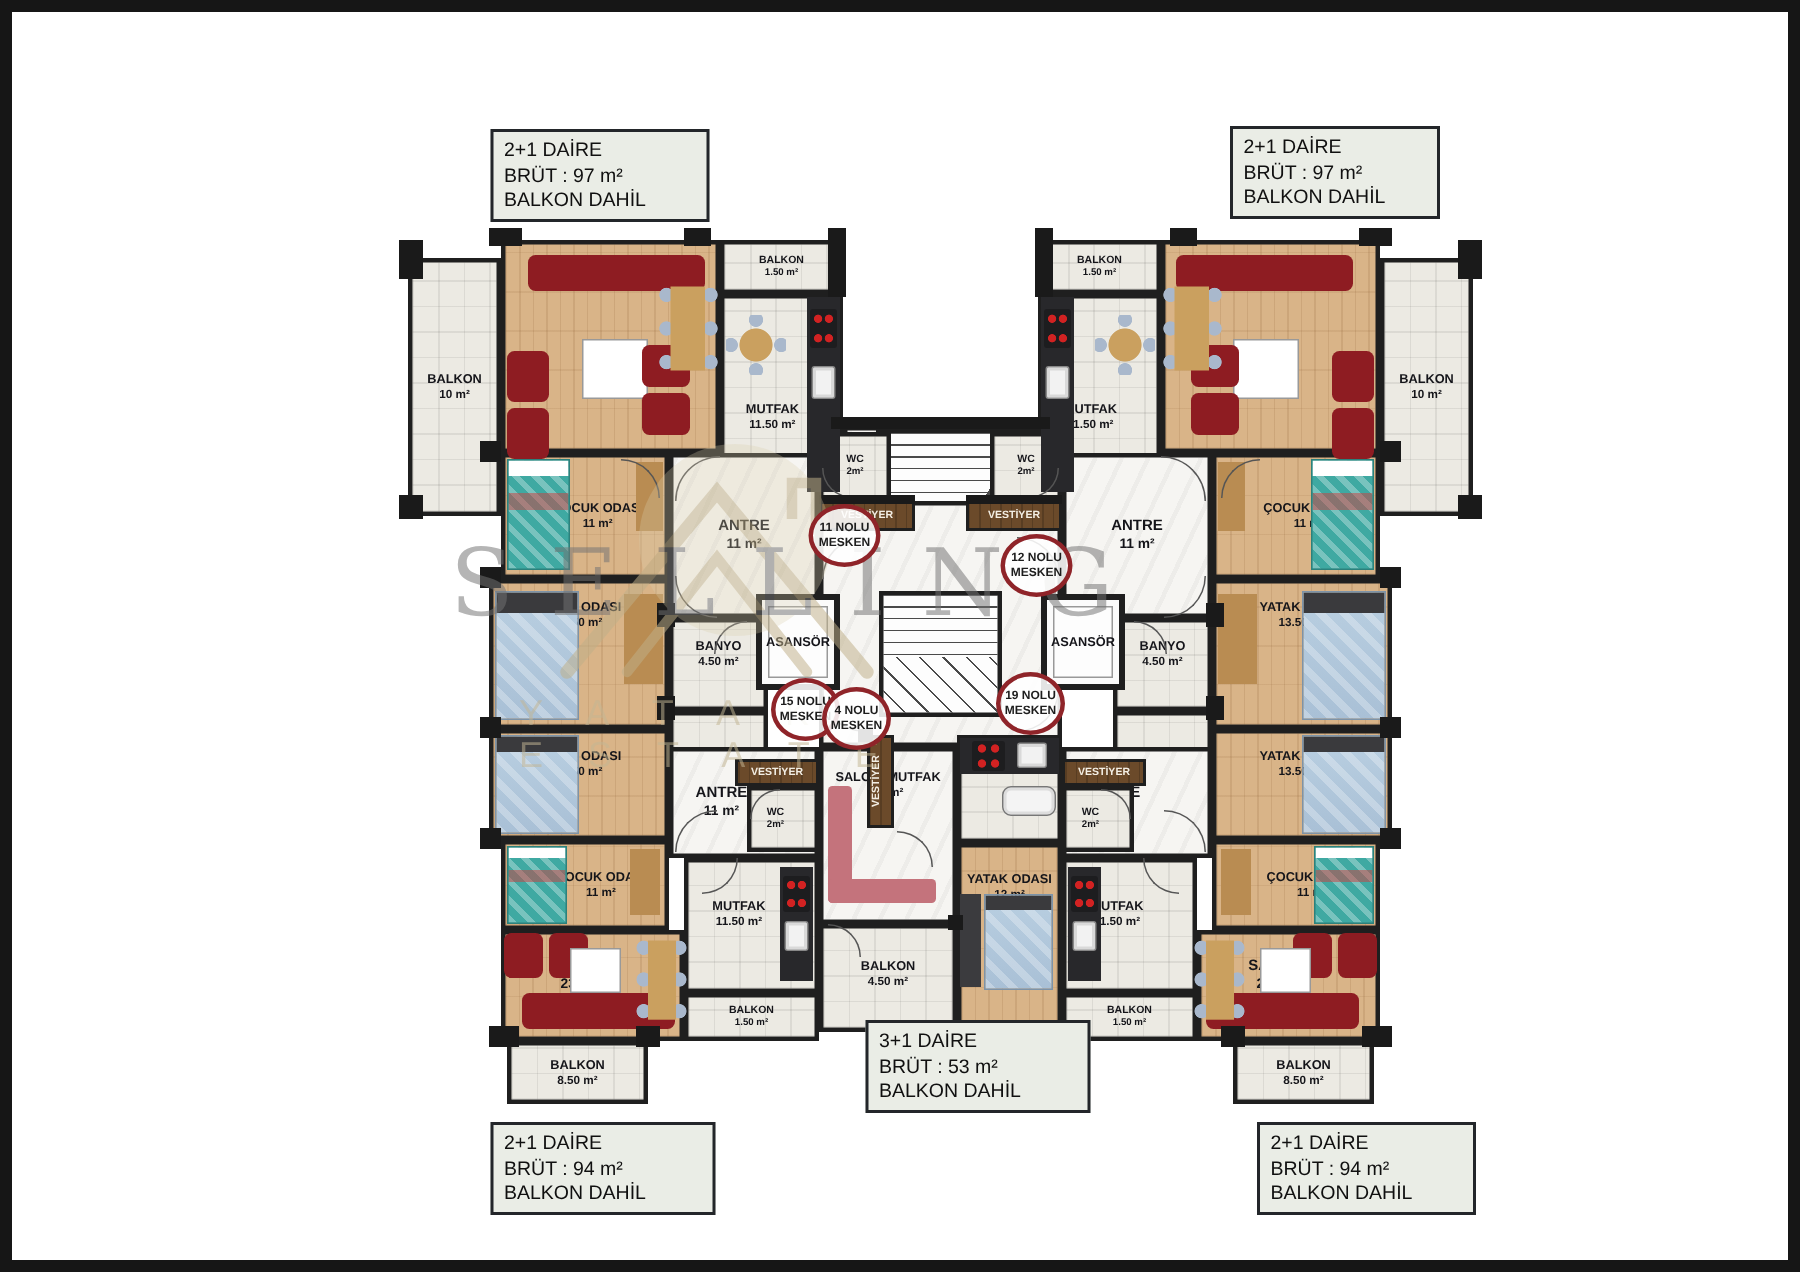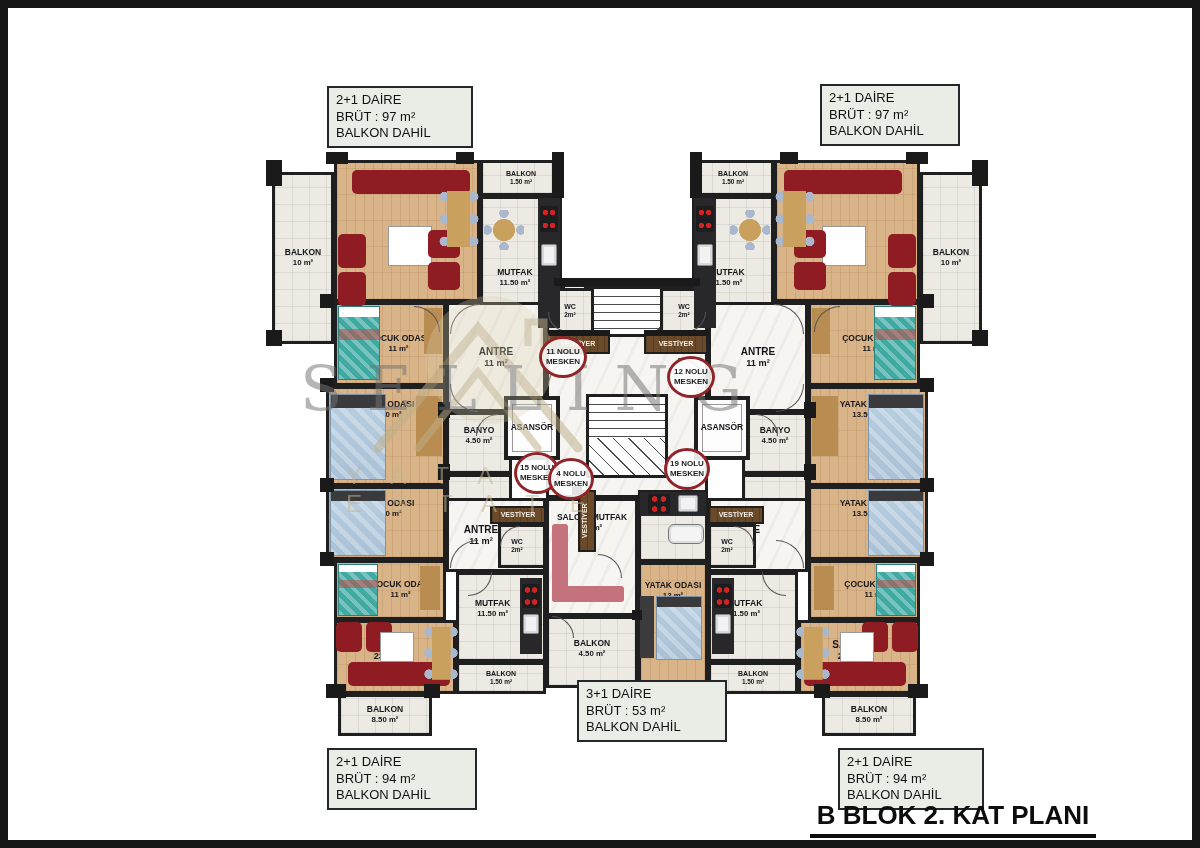--- a/index.html
+++ b/index.html
@@ -532,14 +532,13 @@
     <div>2+1 DAİRE</div>
     <div>BRÜT : 94 m²</div>
     <div>BALKON DAHİL</div>
   </div>
   <div class="ubox ub-bc">
     <div>3+1 DAİRE</div>
     <div>BRÜT : 53 m²</div>
     <div>BALKON DAHİL</div>
   </div>
 
-  <div id="title">B BLOK 2. KAT PLANI</div>
 </div>
 
 </body></html>

